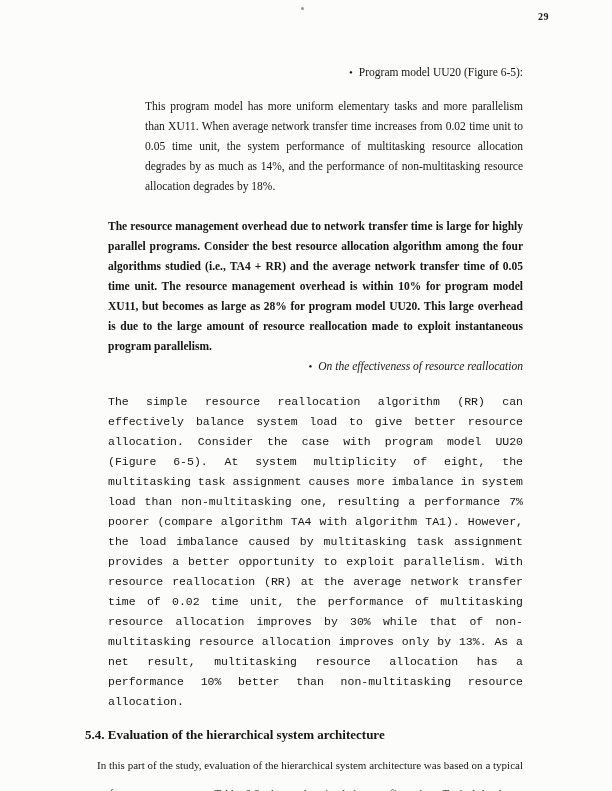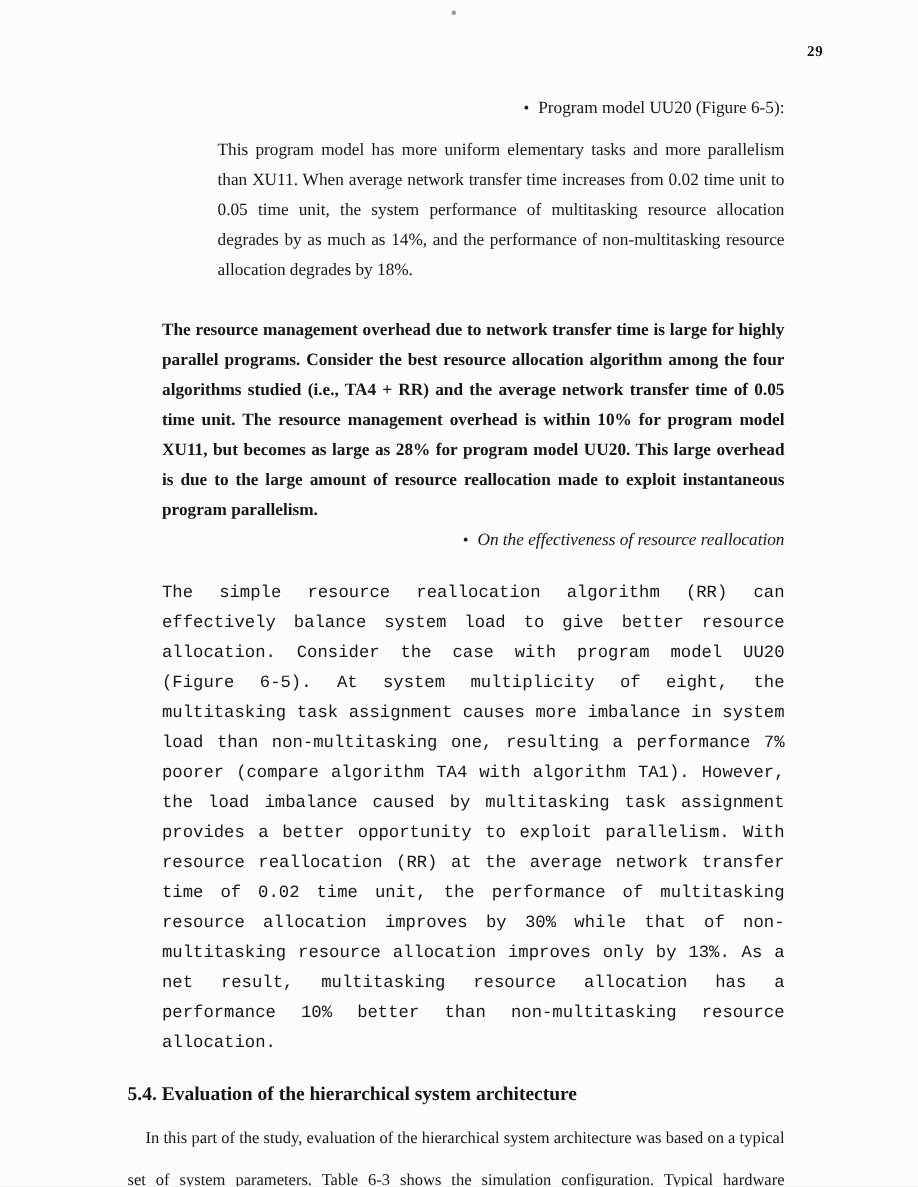--- a/index.html
+++ b/index.html
@@ -23,21 +23,21 @@
     position: absolute;
     top: 7px;
     left: 301px;
     width: 3px;
     height: 3px;
     border-radius: 50%;
     background: #9a9a94;
   }
   .page-number {
     position: absolute;
-    top: 29px;
+    top: 11px;
     left: 538px;
     font-size: 10px;
     font-weight: bold;
     letter-spacing: 0.5px;
   }
   .content {
     margin-left: 85px;
     width: 438px;
   }
   .para {
@@ -57,21 +57,21 @@
     display: inline-block;
     margin-right: 6px;
     font-size: 11px;
   }
   .bullet-item.italic .bullet-label {
     font-style: italic;
   }
   .para-indented {
     margin-left: 60px;
     width: 378px;
-    margin-top: 8px;
+    margin-top: 14px;
   }
   .para-body {
     margin-left: 23px;
     width: 415px;
   }
   .para-overhead { margin-top: 20px; font-weight: bold; }
   .bullet-2 { margin-top: 0; }
   .para-reallocation { margin-top: 16px; font-family: Liberation Mono, monospace; }
   .section-heading {
     margin: 14px 0 0 0;

